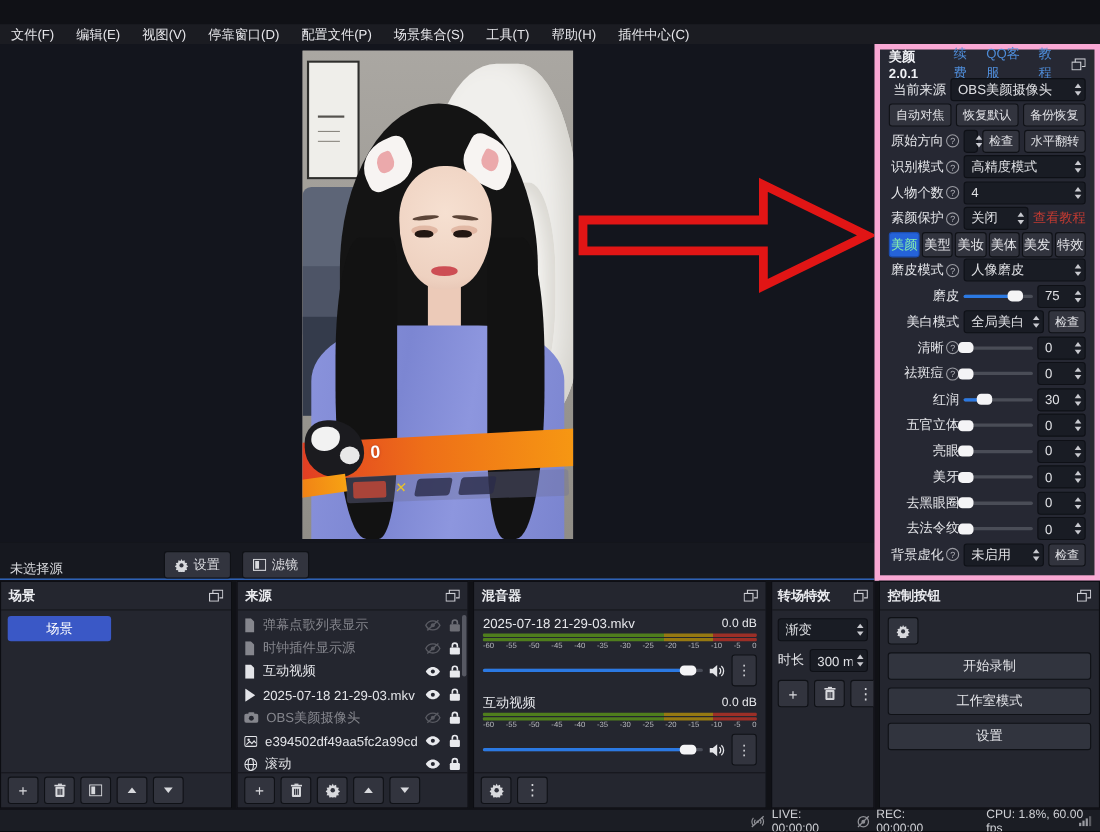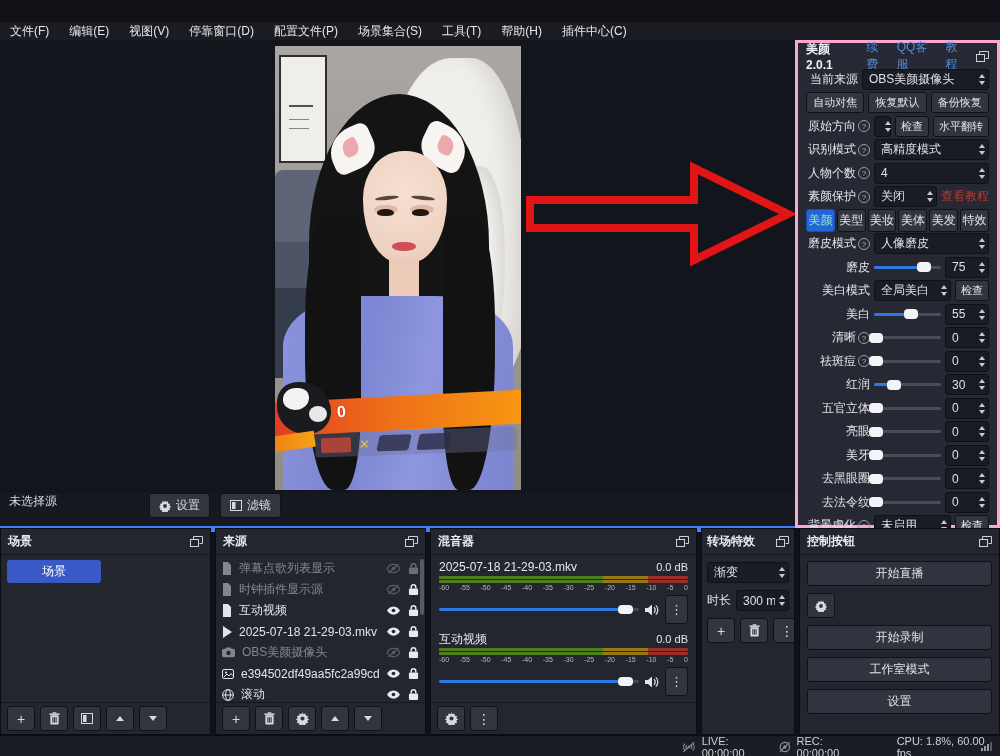--- a/index.html
+++ b/index.html
@@ -64,21 +64,21 @@
   .banner2{position:absolute;left:-8px;top:388px;width:48px;height:16px;transform:rotate(-8deg);
            background:linear-gradient(90deg,#ef7d16,#f7a213)}
   .strip{position:absolute;left:40px;top:384px;width:202px;height:24px;transform:rotate(-2deg);
          background:rgba(110,112,152,.38);border-radius:3px;display:flex;align-items:center;gap:8px;padding:0 6px;box-sizing:border-box}
   .chip{width:30px;height:15px;background:rgba(190,70,55,.85);border-radius:2px;flex:none}
   .xmark{color:#e7c12c;font-weight:bold;font-size:13px;transform:skewX(-8deg)}
   .slot{width:32px;height:16px;background:rgba(42,44,72,.8);border-radius:3px;transform:skewX(-14deg);flex:none}
   .arrow-svg{position:absolute;left:524px;top:116px}
   
   .srcbar{position:absolute;left:0;top:493px;width:795px;height:33px;background:#16181f;
-          display:flex;align-items:flex-start;border-bottom:6px solid #3b82f6}
+          display:flex;align-items:flex-end;border-bottom:1px solid #3b82f6}
   .srcbar .nosel{margin-left:9px;width:140px;color:#d9dade}
   .barbtn{height:23px;background:#32343e;border:1px solid #0f1116;border-radius:3px;
           display:flex;align-items:center;gap:5px;padding:0 9px;margin-right:10px;color:#dcdde1}
   
   .panel{position:absolute;background:#24262f;border:1px solid #0c0d12;box-sizing:border-box;
          display:flex;flex-direction:column}
   .phead{height:25px;display:flex;align-items:center;padding:0 7px;flex:none;
          border-bottom:1px solid #15161c;font-weight:bold;color:#eaebef}
   .phead .sp{flex:1}
   .pbody{flex:1;position:relative;padding:5px 6px;overflow:hidden}
@@ -115,21 +115,21 @@
   .trow{display:flex;align-items:center;gap:5px;margin-bottom:7px}
   
   .cbtn{height:23px;background:#31343e;border:1px solid #0f1116;border-radius:3px;margin:0 0 7px 0;
         display:flex;align-items:center;justify-content:center;color:#e2e3e7}
   .crow{display:flex;gap:5px;margin-bottom:7px}
   .crow .cbtn{flex:1;margin:0}
   .sqbtn{width:26px;height:23px;flex:none;background:#31343e;border:1px solid #0f1116;border-radius:3px;
          display:flex;align-items:center;justify-content:center}
   
   .beauty{position:absolute;left:795px;top:40px;width:205px;height:488px;background:#262833;
-          border:3px solid #f9a8d4;box-sizing:border-box;padding:3px 8px 4px 8px;display:flex;flex-direction:column}
+          border:5px solid #f9a8d4;box-sizing:border-box;padding:3px 8px 4px 8px;display:flex;flex-direction:column}
   .bhead{height:20px;display:flex;align-items:center;flex:none}
   .bhead .t{font-weight:bold;color:#f0f1f5}
   .bhead .sp{flex:1}
   .blink{color:#4e8cd8;margin-left:7px}
   .brow2{display:flex;align-items:center;gap:4px;height:21px;margin-top:2.5px;flex:none}
   .blabel{display:flex;align-items:center;justify-content:flex-end;gap:2px;width:64px;flex:none;
           color:#e4e5e9;white-space:nowrap}
   .info{width:12px;height:12px;border:1px solid #9a9ba2;border-radius:50%;font-size:8px;line-height:12px;
         text-align:center;color:#b9bac0;flex:none;box-sizing:border-box}
   .sel{display:flex;align-items:center;background:#191c24;border:1px solid #0e1016;border-radius:3px;
@@ -384,34 +384,20 @@
       <div class="sel" style="flex:1">
         <span class="val">全局美白</span>
         <span class="spin">
             <i class="tri-up"></i>
             <i class="tri-dn"></i>
           </span>
       </div>
       <span class="bbtn">检查</span>
     </div>
 
-    <div class="brow2">
-      <span class="blabel">美白</span>
-      <div class="strack">
-          <i class="sfill" style="width: 55%;"></i>
-          <i class="shandle" style="left: calc(55% - 7px);"></i>
-        </div>
-      <div class="vbox">
-          <span class="num">55</span>
-          <span class="spin">
-            <i class="tri-up"></i>
-            <i class="tri-dn"></i>
-          </span>
-        </div>
-    </div>
 
     <div class="brow2">
       <span class="blabel">
           <span>清晰</span>
           <span class="info">?</span>
         </span>
       <div class="strack">
           <i class="sfill" style="width: 3%;"></i>
           <i class="shandle" style="left: calc(3% - 7px);"></i>
         </div>
@@ -885,21 +871,20 @@
         <span>控制按钮</span>
         <span class="sp"></span>
       <span>
           <svg width="13" height="11" viewBox="0 0 13 11">
             <rect x="0.5" y="3.5" width="8" height="7" fill="none" stroke="#cfd0d6"></rect>
             <path d="M3.5 3.5v-3h9v7h-3" fill="none" stroke="#cfd0d6"></path>
           </svg>
         </span>
     </div>
     <div class="pbody" style="padding:6px 7px">
-      <div class="cbtn">开始直播</div>
       <div class="crow">
         <span class="sqbtn">
             <svg width="12" height="12" viewBox="0 0 14 14">
               <path d="M7 .2l1 2.2 2.3-.8.3 2.5 2.4.3-.8 2.3 2 1.3-2 1.5.8 2.3-2.4.3-.3 2.5-2.3-.8-1 2.2-1-2.2-2.3.8-.3-2.5-2.4-.3.8-2.3-2-1.5 2-1.3-.8-2.3 2.4-.3.3-2.5 2.3.8z" fill="#d8d9dd"></path>
               <circle cx="7" cy="7" r="2.2" fill="#31343e"></circle>
             </svg>
           </span>
       </div>
       <div class="cbtn">开始录制</div>
       <div class="cbtn">工作室模式</div>

